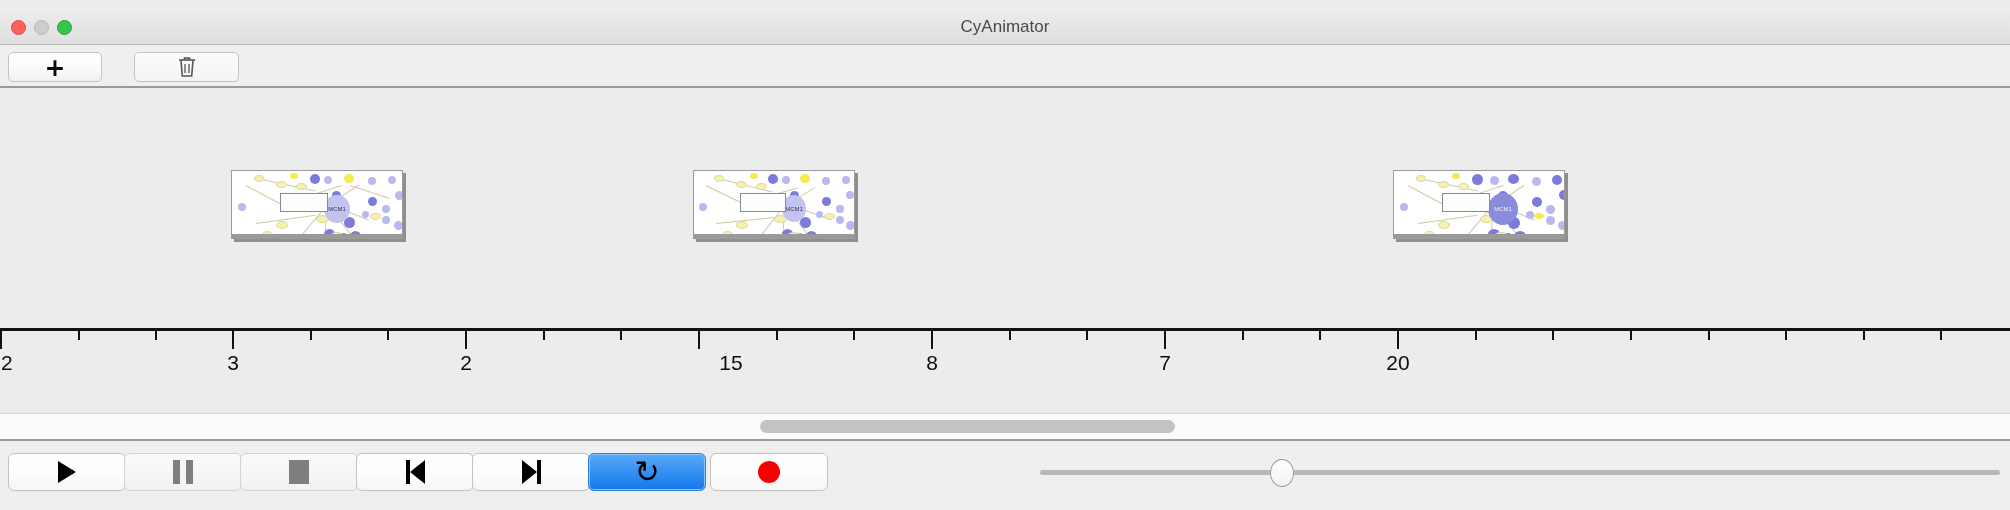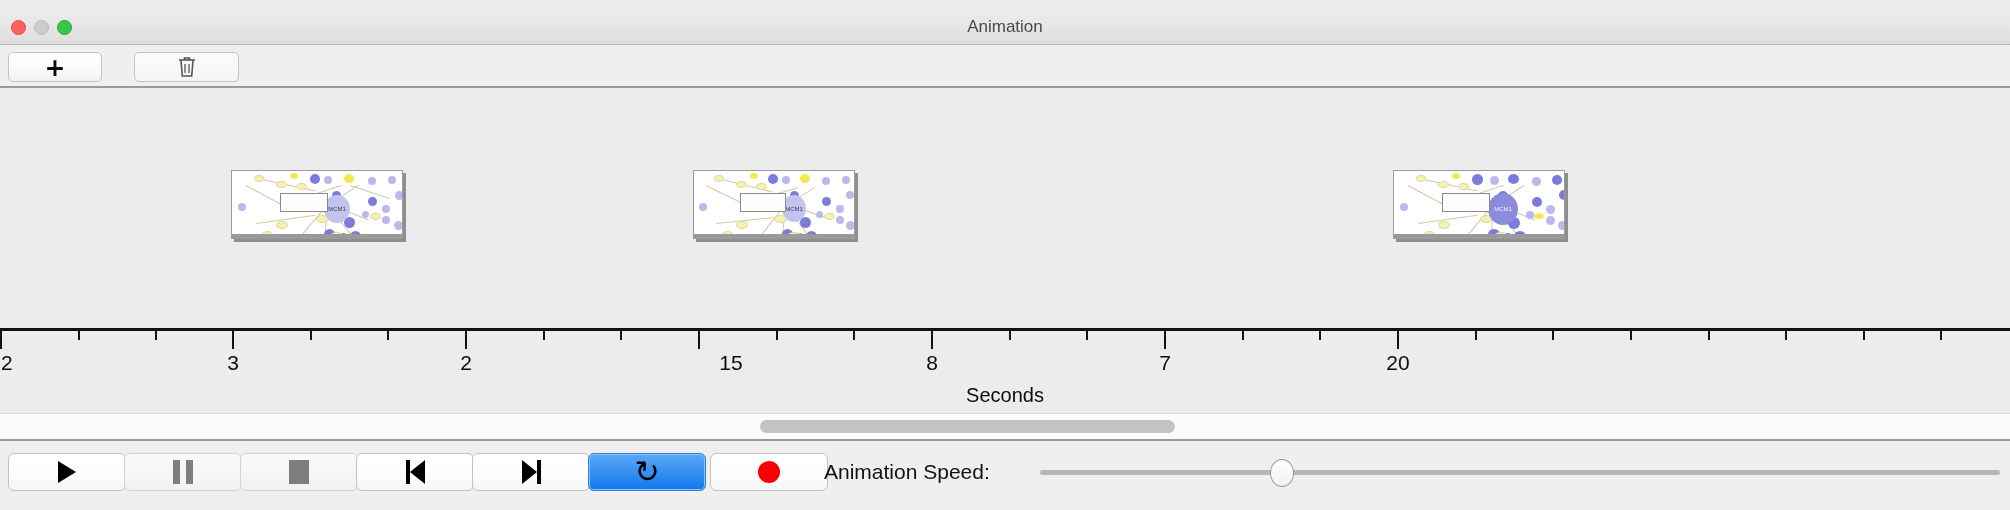--- a/index.html
+++ b/index.html
@@ -257,21 +257,21 @@
 
 <div id="app">
 
 
   <div class="titlebar">
     <div class="traffic">
       <span class="light red"></span>
       <span class="light yellow"></span>
       <span class="light green"></span>
     </div>
-    <div class="window-title">Animation</div>
+    <div class="window-title">CyAnimator</div>
   </div>
 
   <div class="toolbar">
     <div class="btn" id="add-frame-btn">
       <span class="plus-glyph">+</span>
     </div>
     <div class="btn flat" id="delete-frame-btn">
       <svg width="22" height="24" viewBox="0 0 22 24">
         <path d="M3 5 h16" stroke="#555" stroke-width="1.6" fill="none"></path>
         <path d="M8.5 5 v-2 h5 v2" stroke="#555" stroke-width="1.6" fill="none"></path>
@@ -455,21 +455,20 @@
         <div class="tick major" style="left: 1397px;"></div>
         <div class="tick-label" style="left: 1398px;">20</div>
         <div class="tick minor" style="left: 1475px;"></div>
         <div class="tick minor" style="left: 1552px;"></div>
         <div class="tick minor" style="left: 1630px;"></div>
         <div class="tick minor" style="left: 1708px;"></div>
         <div class="tick minor" style="left: 1785px;"></div>
         <div class="tick minor" style="left: 1863px;"></div>
         <div class="tick minor" style="left: 1940px;"></div>
       </div>
-    <div class="axis-caption">Seconds</div>
   </div>
 
   <div class="scroll-area">
     <div class="scroll-thumb" style="left: 760px; width: 415px;"></div>
   </div>
 
   <div class="controlbar">
 
     <div class="cbtn" id="play-button">
       <span class="glyph play"></span>
@@ -501,21 +500,20 @@
     </div>
 
     <div class="cbtn active" id="loop-button">
       <span class="glyph loop">↻</span>
     </div>
 
     <div class="cbtn" id="record-button">
       <span class="glyph record"></span>
     </div>
 
-    <div class="speed-label">Animation Speed:</div>
 
     <div class="speed-slider">
       <div class="speed-track"></div>
       <div class="speed-thumb" style="left: 230px;"></div>
     </div>
   </div>
 
 </div>
 
 </body></html>

